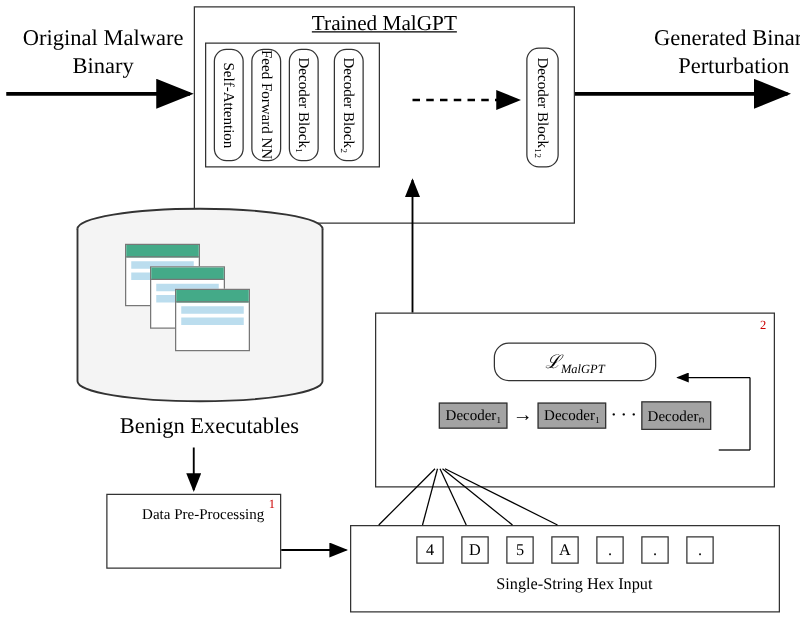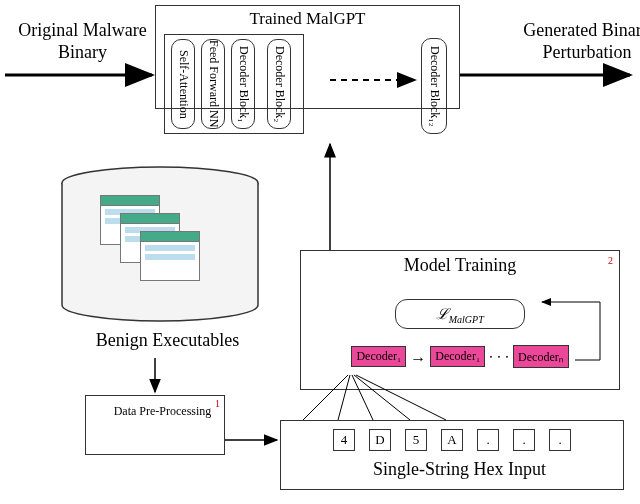--- a/index.html
+++ b/index.html
@@ -30,32 +30,32 @@
       align-items: center;
       justify-content: center;
     }
     .red-sup { color: #c00; font-size: 10px; vertical-align: super; position:absolute; }
     svg.arrows { position:absolute; top:0; left:0; width:640px; height:504px; pointer-events:none; }
     .cyl-wrap { position:absolute; }
     .app-win { position:absolute; width:60px; height:50px; border:1px solid #777; background:#fff; }
     .app-win .tb { height:10px; background:#4a8; border-bottom:1px solid #777; }
     .app-win .row { height:6px; margin:3px 4px; background:#bde; }
     .decoder-cell {
-      border:1px solid #333; padding:2px 4px; font-size:12px; background:#ec4899;
+      border:1px solid #333; padding:2px 4px; font-size:12px; background:#a3a3a3;
     }
     .hex-cell { border:1px solid #333; width:22px; height:22px; font-size:13px; text-align:center; line-height:20px; }
     .loss-box { border:1px solid #333; border-radius:12px; padding:3px 40px; font-size:15px; font-style:italic; text-align:center; }
   </style>
 </head>
 <body>
 
 <div class="label" style="left:0; top:20px; width:150px;">Original Malware Binary</div>
 <div class="label" style="left:497px; top:20px; width:165px;font-family:Liberation Serif, serif;">Generated Binary Perturbation</div>
 
-<div class="box" style="left:155px; top:5px; width:305px; height:104px;">
+<div class="box" style="left:155px; top:5px; width:305px; height:174px;text-decoration:underline;">
   <div style="text-align:center; font-size:17px; margin-top:3px;">Trained MalGPT</div>
   <div style="position:absolute; left:8px; top:28px; width:140px; height:100px; border:1px solid #333;">
     <div class="vlabel" style="position:absolute; left:6px; top:4px; width:24px; height:90px; border:1px solid #333; border-radius:10px;">Self-Attention</div>
     <div class="vlabel" style="position:absolute; left:36px; top:4px; width:24px; height:90px; border:1px solid #333; border-radius:10px;">Feed Forward NN</div>
     <div class="vlabel" style="position:absolute; left:66px; top:4px; width:24px; height:90px; border:1px solid #333; border-radius:10px;">Decoder Block₁</div>
     <div class="vlabel" style="position:absolute; left:102px; top:4px; width:24px; height:90px; border:1px solid #333; border-radius:10px;">Decoder Block₂</div>
   </div>
   <div class="vlabel" style="position:absolute; left:265px; top:32px; width:26px; height:96px; border:1px solid #333; border-radius:10px;">Decoder Block₁₂</div>
 </div>
 
@@ -82,21 +82,20 @@
 </div>
 <div class="label" style="left:70px; top:330px; width:180px;font-family:Liberation Serif, serif;">Benign Executables</div>
 
 <div class="box" style="left:85px; top:395px; width:140px; height:60px;">
   <span class="red-sup" style="right:4px; top:2px;">1</span>
   <div class="label" style="position:relative; left:0; top:8px; width:100%; font-size:12px;">Data Pre-Processing</div>
 </div>
 
 <div class="box" style="left:300px; top:250px; width:320px; height:140px;">
   <span class="red-sup" style="right:6px; top:4px;">2</span>
-  <div style="text-align:center; font-size:18px; margin-top:4px;">Model Training</div>
   <div style="display:flex; justify-content:center; margin-top:23px;">
     <div class="loss-box">
       <span style="font-family:'Segoe UI Symbol',serif;">ℒ</span><sub style="font-size:10px; font-style:italic;">MalGPT</sub>
     </div>
   </div>
   <div style="display:flex; justify-content:center; align-items:center; gap:4px; margin-top:16px;">
     <div class="decoder-cell">Decoder₁</div>
     <span>→</span>
     <div class="decoder-cell">Decoder₁</div>
     <span>∙ ∙ ∙</span>
@@ -107,21 +106,21 @@
 <div class="box" style="left:280px; top:420px; width:344px; height:70px;">
   <div style="display:flex; gap:14px; justify-content:center; margin-top:8px;">
     <div class="hex-cell">4</div>
     <div class="hex-cell">D</div>
     <div class="hex-cell">5</div>
     <div class="hex-cell">A</div>
     <div class="hex-cell">.</div>
     <div class="hex-cell">.</div>
     <div class="hex-cell">.</div>
   </div>
-  <div class="label" style="position:relative; left:0; top:8px; width:100%; font-size:18px;">Single-String Hex Input</div>
+  <div class="label" style="position:relative; left:0; top:8px; width:100%; font-size:13px;">Single-String Hex Input</div>
 </div>
 
 <svg class="arrows">
   <defs>
     <marker id="ah" markerWidth="10" markerHeight="8" refX="9" refY="4" orient="auto">
       <path d="M0,0 L10,4 L0,8 Z" fill="#000"></path>
     </marker>
   </defs>
 
   <line x1="5" y1="75" x2="152" y2="75" stroke="#000" stroke-width="3" marker-end="url(#ah)"></line>

